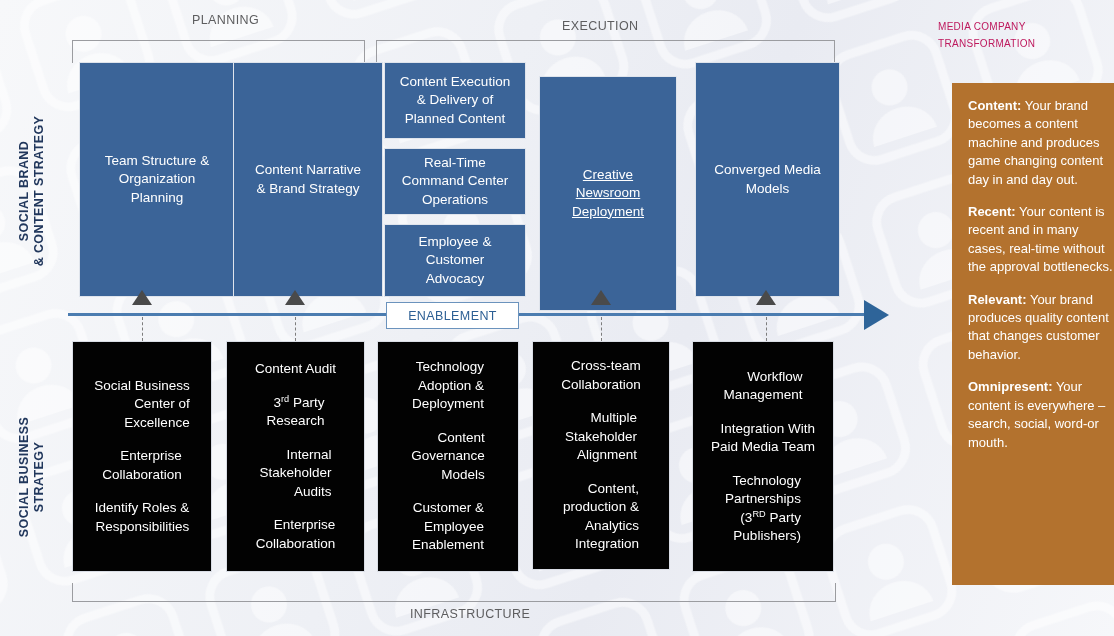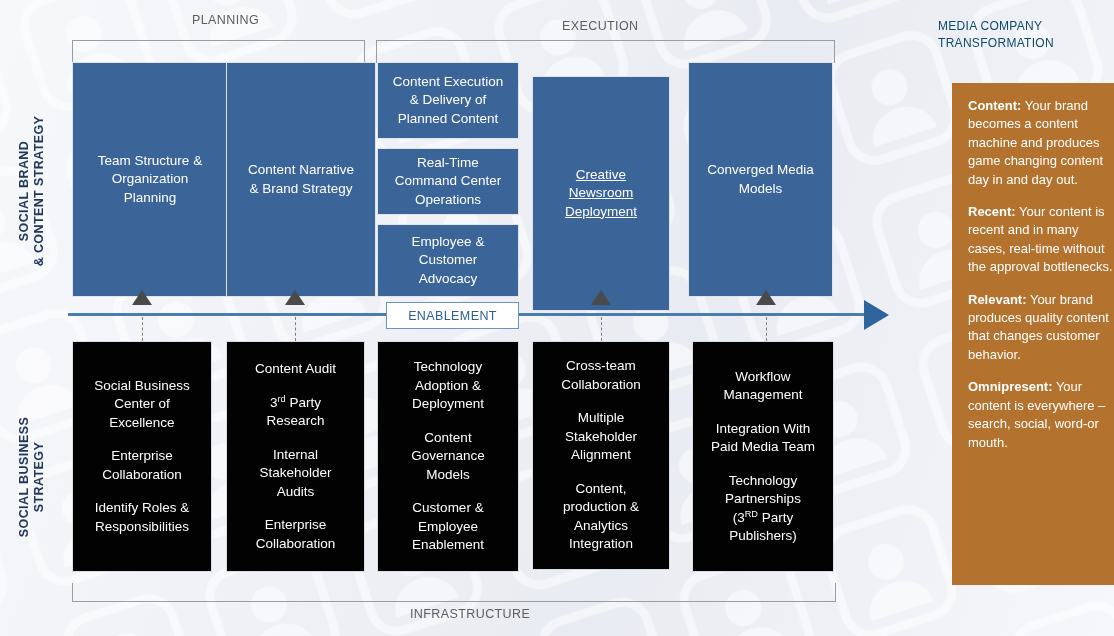--- a/index.html
+++ b/index.html
@@ -51,34 +51,35 @@
   .bluebox{
     position:absolute;
     background:#3b6498;
     border:1px solid #dfe4ec;
     color:#ffffff;
     display:flex;align-items:center;justify-content:center;
     text-align:center;
     font-size:13.5px;line-height:18.5px;
     box-sizing:border-box;
     padding:4px 6px;
+    margin-left:7px;
   }
   
   .blackbox{
     position:absolute;
     background:#020202;
     border:1px solid #d9dde5;
     color:#ffffff;
     display:flex;flex-direction:column;align-items:center;justify-content:center;
     text-align:center;
     font-size:13.5px;line-height:18.5px;
     box-sizing:border-box;
     padding:6px 5px;
   }
-  .blackbox .ln{display:block;}
+  .blackbox .ln{display:block;text-align:right;}
   .blackbox .gap{height:15px;}
   sup{font-size:.68em;vertical-align:super;line-height:0;}
 
   
   #arrow-line{
     position:absolute;
     height:3px;background:#4b7cb0;
   }
   #arrow-head{
     position:absolute;
@@ -105,21 +106,21 @@
     border-bottom:15px solid #4a4a4a;
   }
   .dashline{
     position:absolute;
     width:0;border-left:1.4px dashed #7c7c7c;
   }
 
   
   #orange-title{
     position:absolute;
-    font-size:12px;color:#0c4a6e;letter-spacing:.3px;
+    font-size:10px;color:#be185d;letter-spacing:.3px;
     line-height:17px;white-space:pre-line;
   }
   #orange-panel{
     position:absolute;
     background:#b3722e;
     color:#ffffff;
     box-sizing:border-box;
     padding:14px 16px 10px 16px;
     font-size:13px;line-height:18.4px;
   }

